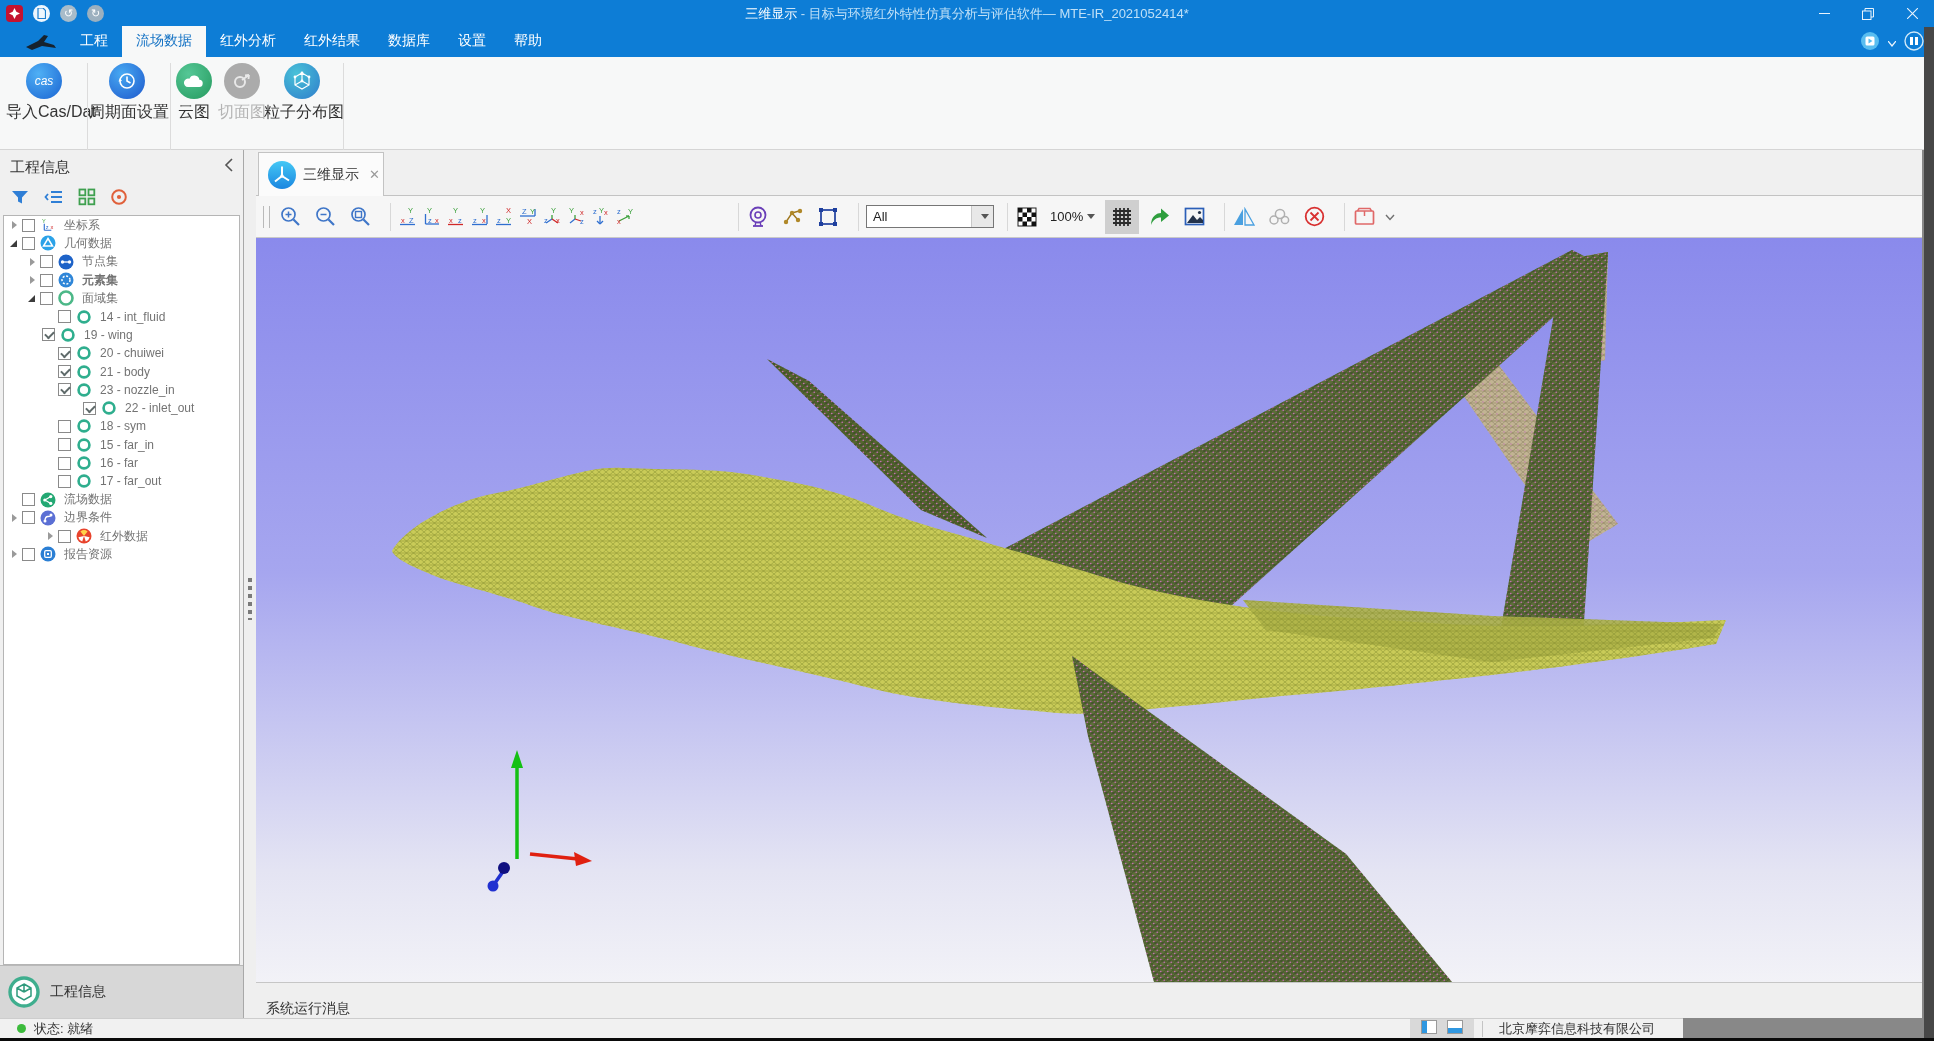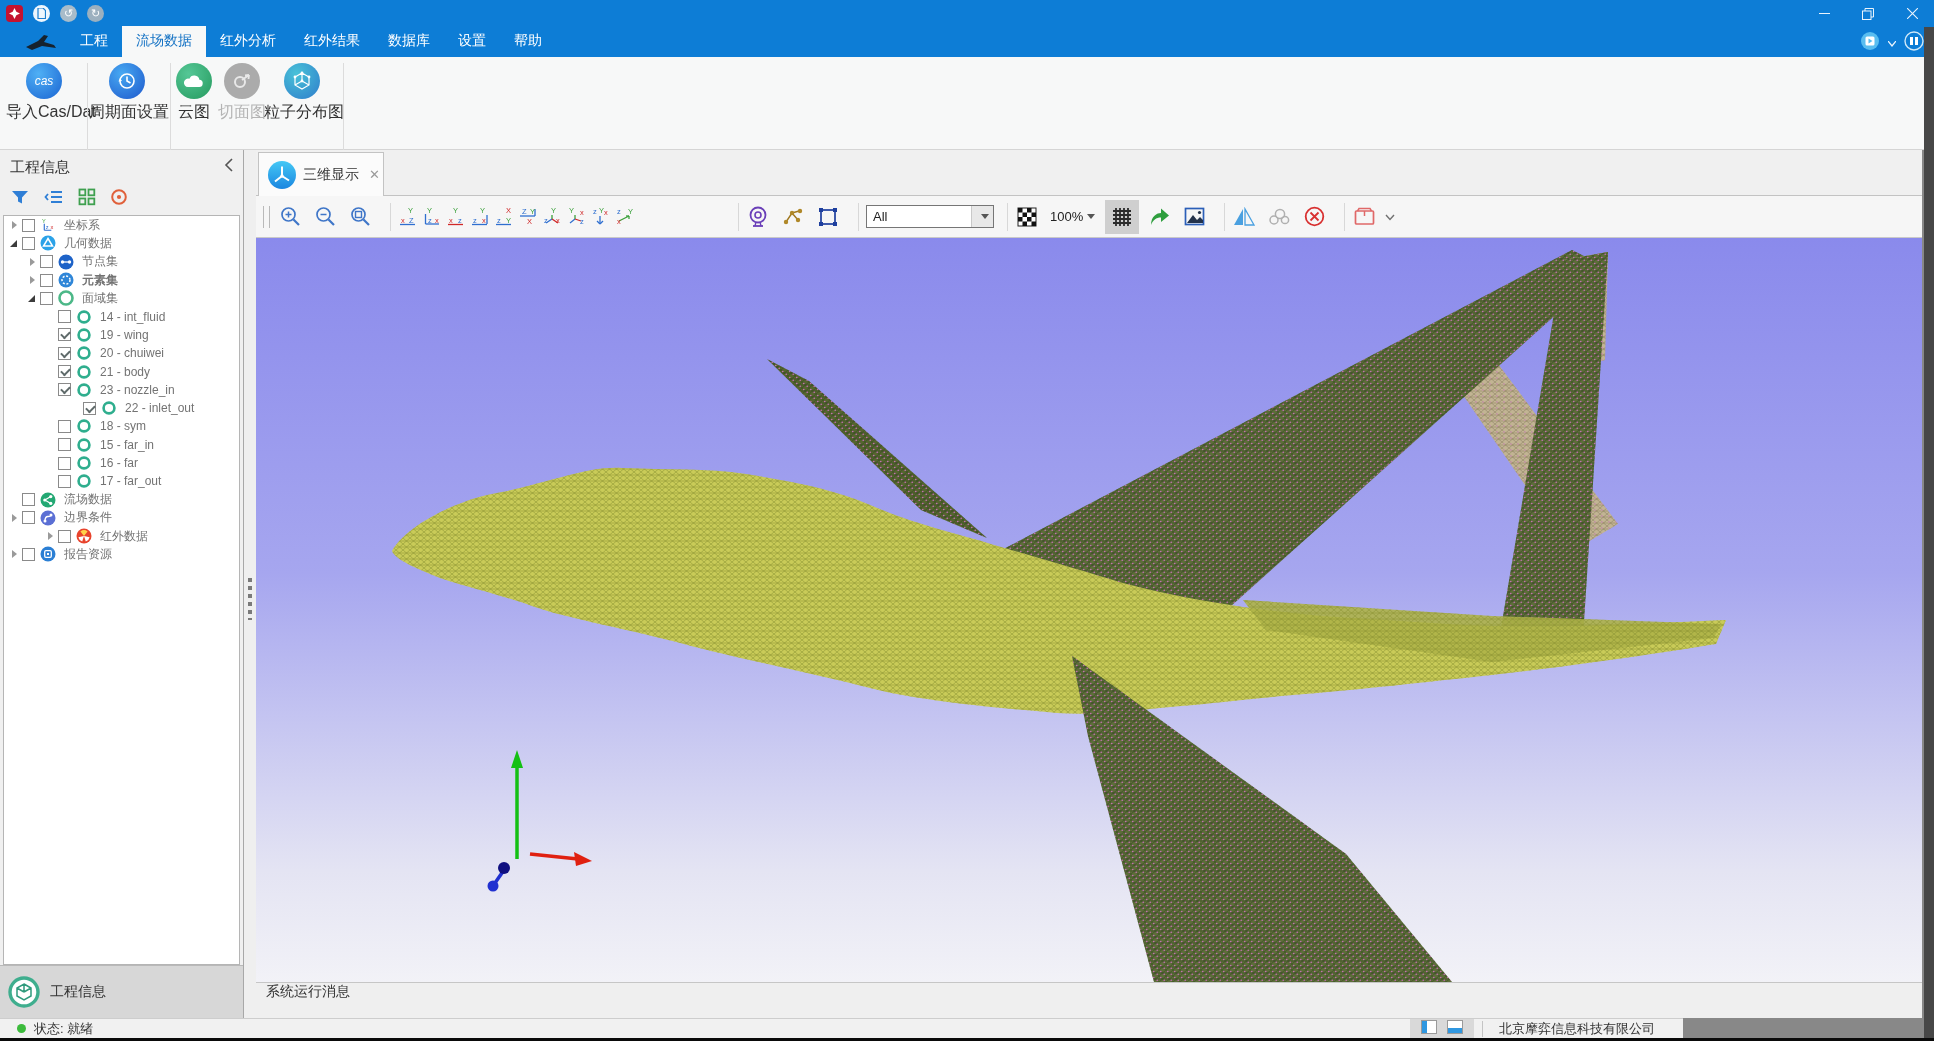--- a/index.html
+++ b/index.html
@@ -62,21 +62,21 @@
   .tbtn{width:24px;height:24px;display:flex;align-items:center;justify-content:center;margin-right:11px;flex:0 0 24px;}
   .tbtn.axis{width:19px;margin-right:5px;flex:0 0 19px;}
   .tbtn.chip{width:34px;height:34px;background:#cfcfcf;flex:0 0 34px;margin-right:8px;}
   #grip{width:5px;height:22px;border-left:1px solid #b9b9b9;border-right:1px solid #b9b9b9;margin:0 8px 0 2px;flex:0 0 5px;}
   #combo-all{width:128px;height:23px;background:#fff;border:1px solid #767676;box-sizing:border-box;display:flex;align-items:center;margin-right:6px;flex:0 0 128px;}
   #combo-all .val{flex:1;font-size:13px;color:#222;padding-left:6px;}
   #combo-all .btn{width:21px;height:21px;background:#e8e8e8;border-left:1px solid #c9c9c9;display:flex;align-items:center;justify-content:center;}
   #zoomlevel{display:flex;align-items:center;font-size:13px;color:#222;margin-right:10px;white-space:nowrap;}
   .caret{width:0;height:0;border-left:4px solid transparent;border-right:4px solid transparent;border-top:5px solid #555;margin-left:4px;}
   #viewport{left:256px;top:238px;width:1666px;height:744px;background:linear-gradient(#8a8aec 0%,#a6a6ef 45%,#e4e4f3 85%,#f2f2f7 100%);}
-  #messagebar{left:256px;top:982px;width:1666px;height:36px;background:#efefef;border-top:1px solid #c6c6c6;box-sizing:border-box;display:flex;align-items:flex-start;}
+  #messagebar{left:256px;top:982px;width:1666px;height:36px;background:#efefef;border-top:1px solid #c6c6c6;box-sizing:border-box;display:flex;align-items:flex-end;}
   #messagebar .lbl{font-size:14px;color:#333;margin-left:10px;}
   
   #statusbar{left:0;top:1018px;width:1683px;height:20px;background:#f1f1f1;border-top:1px solid #cdcdcd;box-sizing:border-box;display:flex;align-items:center;}
   #status-left{display:flex;align-items:center;margin-left:17px;gap:8px;}
   #status-dot{width:9px;height:9px;border-radius:50%;background:#3cbb3c;}
   #status-text{font-size:13px;color:#333;}
   #status-right{margin-left:auto;display:flex;align-items:center;}
   #layout-chip{width:64px;height:19px;background:#d9d9d9;display:flex;align-items:center;justify-content:center;gap:10px;}
   #company{font-size:13px;color:#333;margin:0 28px 0 16px;}
   #edge-right{left:1924px;top:27px;width:10px;height:1011px;background:#474747;}
@@ -92,20 +92,23 @@
           <path d="M6 0 L8 4 L12 6 L8 8 L6 12 L4 8 L0 6 L4 4 Z" fill="#fff"></path>
         </svg>
     </span>
     <span class="qat-circle" style="background:#eef6fd;">
       <svg width="9" height="11" viewBox="0 0 9 11">
           <path d="M1 0 H6 L8.5 2.5 V10.5 H1 Z" fill="none" stroke="#1c7ecf" stroke-width="1.2"></path>
         </svg>
     </span>
     <span class="qat-circle" style="background:#a8bcca;color:#fff;">↺</span>
     <span class="qat-circle" style="background:#9cb0bf;color:#fff;">↻</span>
+  </div>
+  <div id="title-center">
+    <span class="doc">三维显示</span><span class="app"> - 目标与环境红外特性仿真分析与评估软件— MTE-IR_2021052414*</span>
   </div>
   <div class="wbtns">
     <span class="wbtn">
       <svg width="11" height="11" viewBox="0 0 11 11">
           <path d="M0 5.5 H11" stroke="#eaf4fd" stroke-width="1"></path>
         </svg>
       </span>
     <span class="wbtn">
       <svg width="12" height="12" viewBox="0 0 12 12">
           <path d="M3 3 V0.5 H11.5 V9 H9" fill="none" stroke="#eaf4fd"></path>
@@ -303,21 +306,21 @@
       <div class="trow" style="padding-left: 42px;">
         <span class="exp "></span>
         <span class="cb"></span>
         <span class="ticon">
           <svg width="14" height="14" viewBox="0 0 16 16">
             <circle cx="8" cy="8" r="6.2" fill="#fff" stroke="#2fae8e" stroke-width="3"></circle>
           </svg>
         </span>
         <span class="tlabel">14 - int_fluid</span>
       </div>
-      <div class="trow" style="padding-left: 42px;">
+      <div class="trow" style="padding-left: 26px;">
         <span class="exp "></span>
         <span class="cb on"></span>
         <span class="ticon">
           <svg width="14" height="14" viewBox="0 0 16 16">
             <circle cx="8" cy="8" r="6.2" fill="#fff" stroke="#2fae8e" stroke-width="3"></circle>
           </svg>
         </span>
         <span class="tlabel">19 - wing</span>
       </div>
       <div class="trow" style="padding-left: 42px;">

